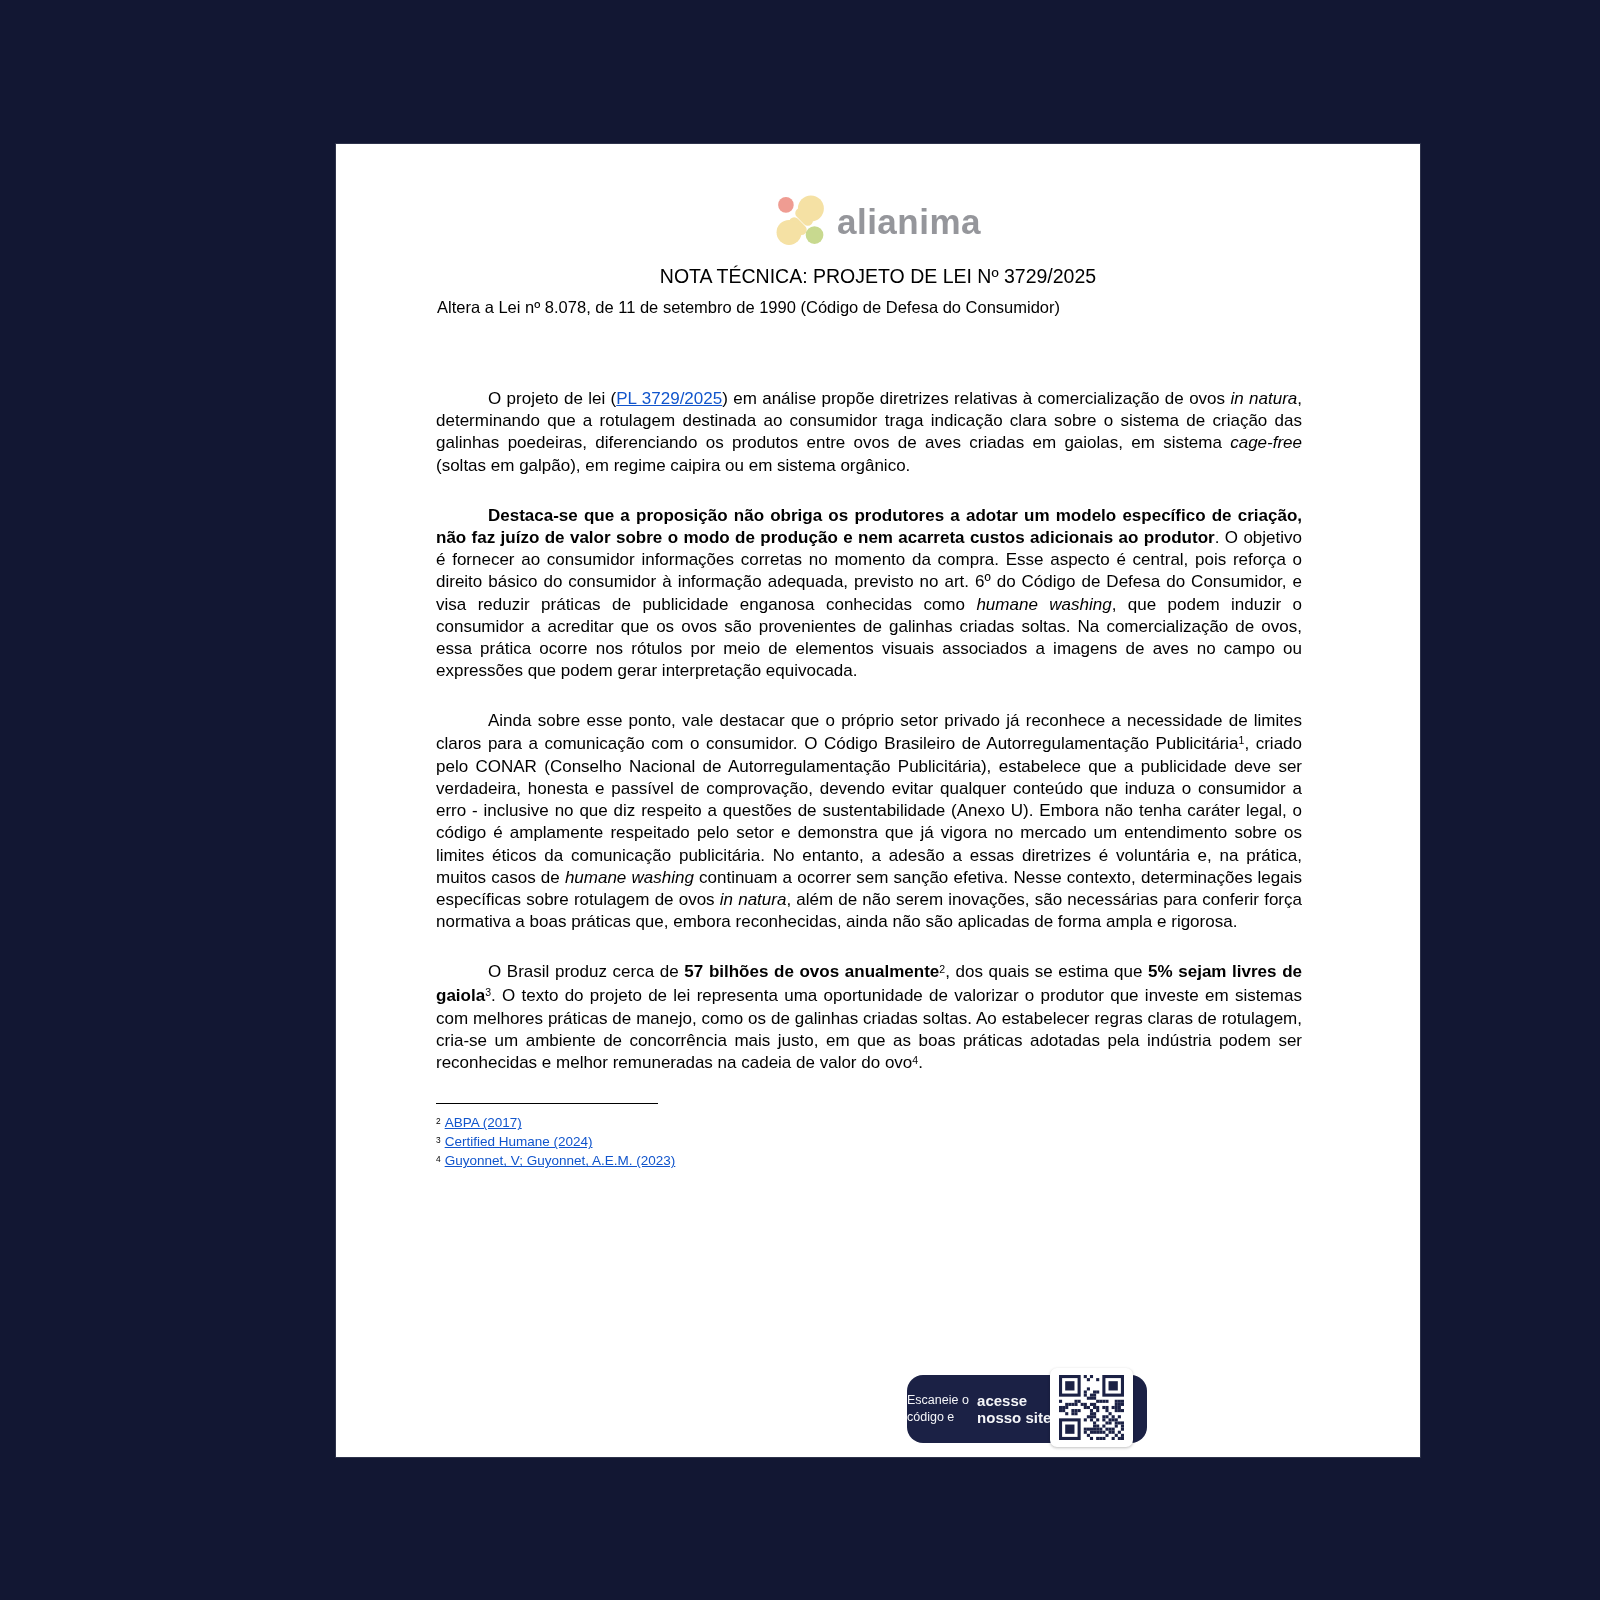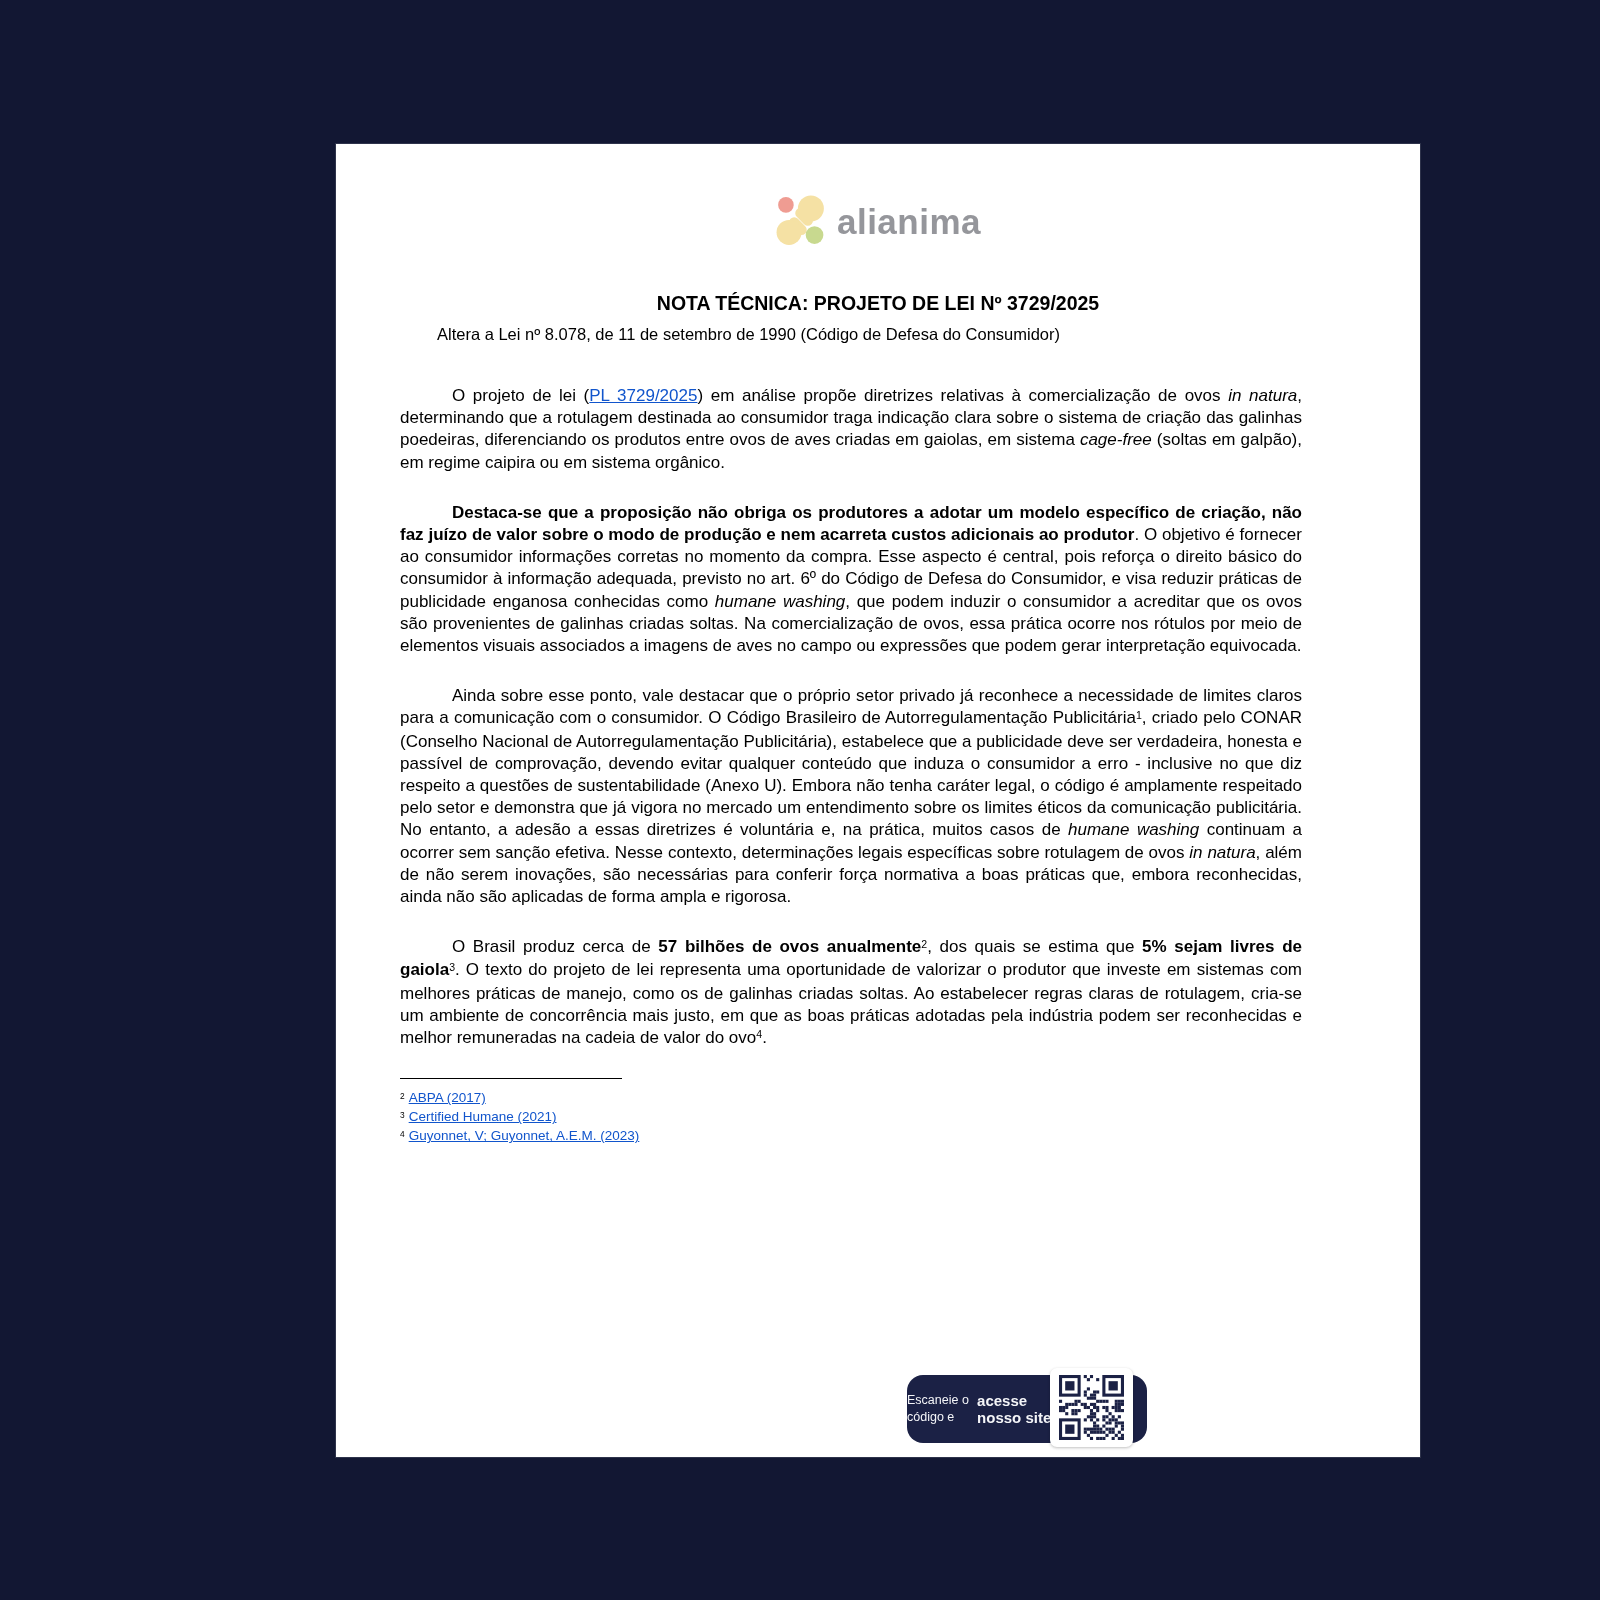--- a/index.html
+++ b/index.html
@@ -23,35 +23,35 @@
     display:flex;align-items:center;justify-content:center;gap:10px;
     height:54px;
   }
   .logo-mark{width:52px;height:52px;flex:0 0 auto;}
   .wordmark{
     font-size:35px;font-weight:bold;color:#95969b;
     letter-spacing:.5px;line-height:1;
   }
   
   .doc-title{
-    margin-top:44px;
+    margin-top:17px;
     padding:0 101px 0 101px;
     text-align:center;
-    font-size:19.5px;font-weight:bold;color:#000;
+    font-size:19.5px;font-weight:normal;color:#000;
   }
   .doc-subtitle{
     margin-top:10px;
     padding:0 101px;
     text-align:left;
     font-size:16.5px;color:#000;
   }
   
   .doc-body{
-    margin-top:41px;
-    padding-left:64px;padding-right:118px;
+    margin-top:71px;
+    padding-left:100px;padding-right:118px;
   }
   .para{
     font-size:17px;line-height:22.2px;color:#000;
     text-align:justify;
     text-indent:52px;
     margin:0 0 28px 0;
   }
   .para .b{font-weight:bold;}
   .para .i{font-style:italic;}
   .para sup, .fn-num{
@@ -118,21 +118,21 @@
     <p class="para"><span>Ainda sobre esse ponto, vale destacar que o próprio setor privado já reconhece a necessidade de limites claros para a comunicação com o consumidor. O Código Brasileiro de Autorregulamentação Publicitária</span><sup>1</sup><span>, criado pelo CONAR (Conselho Nacional de Autorregulamentação Publicitária), estabelece que a publicidade deve ser verdadeira, honesta e passível de comprovação, devendo evitar qualquer conteúdo que induza o consumidor a erro - inclusive no que diz respeito a questões de sustentabilidade (Anexo U). Embora não tenha caráter legal, o código é amplamente respeitado pelo setor e demonstra que já vigora no mercado um entendimento sobre os limites éticos da comunicação publicitária. No entanto, a adesão a essas diretrizes é voluntária e, na prática, muitos casos de </span><span class="i">humane washing</span><span> continuam a ocorrer sem sanção efetiva. Nesse contexto, determinações legais específicas sobre rotulagem de ovos </span><span class="i">in natura</span><span>, além de não serem inovações, são necessárias para conferir força normativa a boas práticas que, embora reconhecidas, ainda não são aplicadas de forma ampla e rigorosa.</span></p>
     <p class="para"><span>O Brasil produz cerca de </span><span class="b">57 bilhões de ovos anualmente</span><sup>2</sup><span>, dos quais se estima que </span><span class="b">5% sejam livres de gaiola</span><sup>3</sup><span>. O texto do projeto de lei representa uma oportunidade de valorizar o produtor que investe em sistemas com melhores práticas de manejo, como os de galinhas criadas soltas. Ao estabelecer regras claras de rotulagem, cria-se um ambiente de concorrência mais justo, em que as boas práticas adotadas pela indústria podem ser reconhecidas e melhor remuneradas na cadeia de valor do ovo</span><sup>4</sup><span>.</span></p>
 
     <hr class="fn-sep">
 
     <div>
     <div class="footnote">
         <sup class="fn-num">2</sup><a class="doclink fn-link" href="#">ABPA (2017)</a>
       </div>
         <div class="footnote">
-        <sup class="fn-num">3</sup><a class="doclink fn-link" href="#">Certified Humane (2021)</a>
+        <sup class="fn-num">3</sup><a class="doclink fn-link" href="#">Certified Humane (2024)</a>
       </div>
         <div class="footnote">
         <sup class="fn-num">4</sup><a class="doclink fn-link" href="#">Guyonnet, V; Guyonnet, A.E.M. (2023)</a>
       </div>
       </div>
   </div>
 
   <div class="qr-pill">
     <div class="qr-pill-text">
       <div class="qr-line1">Escaneie o código e</div>

